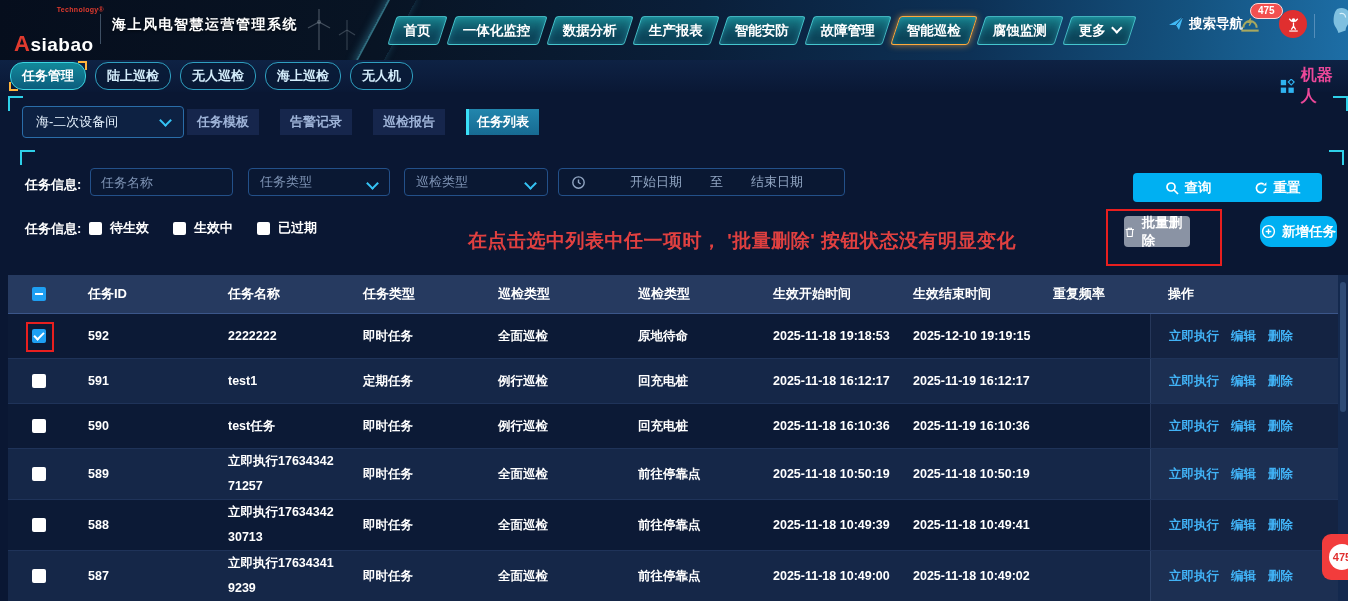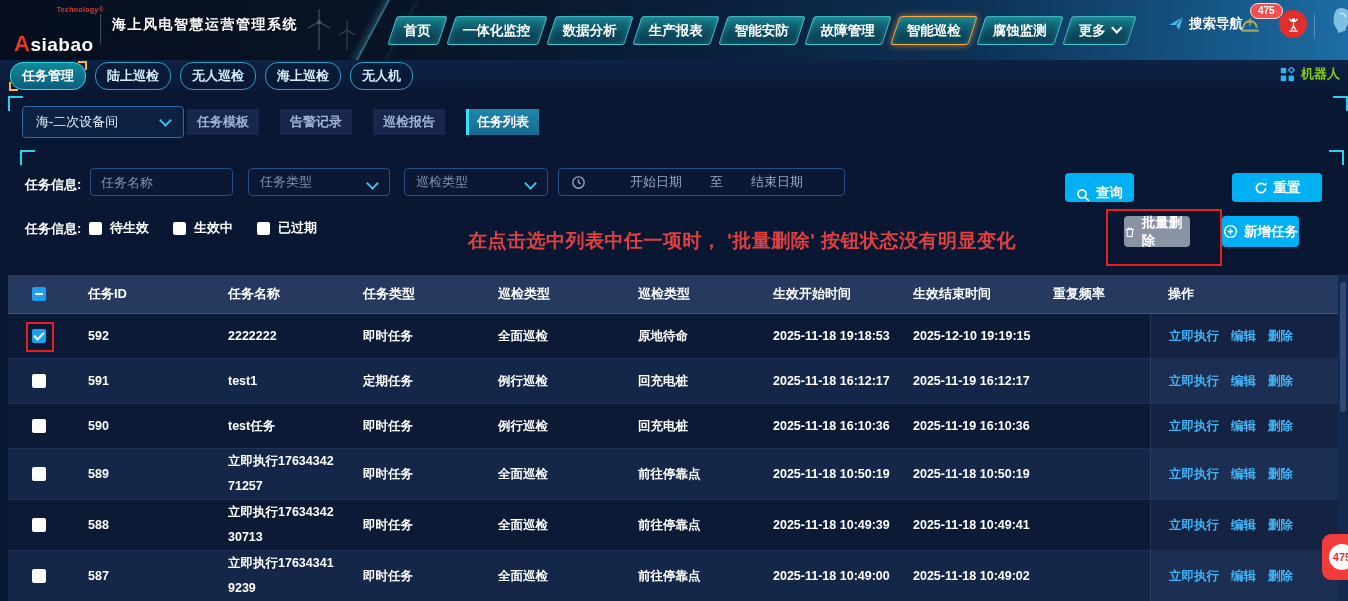--- a/index.html
+++ b/index.html
@@ -48,21 +48,21 @@
     background:linear-gradient(180deg,#0e2244 0%,#0a1835 100%);}
   .sub-tabs{position:absolute;left:10px;top:62px;display:flex;gap:9px;}
   .sub-tab{border:1px solid #2f9fc0;border-radius:13px;background:rgba(9,26,52,.7);color:#d5eefc;
     font-size:13px;font-weight:700;padding:4px 11px;cursor:pointer;position:relative;}
   .sub-tab.active{background:linear-gradient(180deg,#12899b,#0c5d7d);color:#fff;border-color:#3ad4e0;}
   .sub-tab.active::before{content:"";position:absolute;right:-2px;top:-2px;width:7px;height:7px;
     border-top:2px solid #ffb43c;border-right:2px solid #ffb43c;}
   .sub-tab.active::after{content:"";position:absolute;left:-2px;bottom:-2px;width:7px;height:7px;
     border-bottom:2px solid #ffb43c;border-left:2px solid #ffb43c;}
   .robot{position:absolute;left:1280px;top:65px;display:flex;align-items:center;gap:6px;cursor:pointer;}
-  .robot span{color:#84cc16;font-size:13px;font-weight:700;}
+  .robot span{color:#ec4899;font-size:16px;font-weight:700;}
 
   
   .corner{position:absolute;width:13px;height:13px;}
   .corner.tl{border-top:2px solid #2ed0e9;border-left:2px solid #2ed0e9;}
   .corner.tr{border-top:2px solid #2ed0e9;border-right:2px solid #2ed0e9;}
 
   
   .device-select{position:absolute;left:22px;top:106px;width:160px;height:30px;background:#0d2142;
     border:1px solid #2a6da8;border-radius:4px;display:flex;align-items:center;cursor:pointer;}
   .device-select .val{font-size:13px;color:#e8f4ff;margin-left:13px;}
@@ -268,21 +268,21 @@
       <svg width="15" height="15" viewBox="0 0 14 14">
           <circle cx="7" cy="7" r="5.3" fill="none" stroke="#93a7c4" stroke-width="1.3"></circle>
           <path d="M7 4.2V7l2 1.4" fill="none" stroke="#93a7c4" stroke-width="1.3"></path>
         </svg>
     </span>
     <span class="ds">开始日期</span>
     <span class="sep">至</span>
     <span class="de">结束日期</span>
   </div>
 
-  <div class="btn btn-cyan" style="left:1065px;top:173px;width:69px;align-items:flex-end;">
+  <div class="btn btn-cyan" style="left:1133px;top:173px;width:110px;">
     <svg width="14" height="14" viewBox="0 0 14 14">
       <circle cx="6" cy="6" r="4" fill="none" stroke="#fff" stroke-width="1.7"></circle>
         <path d="M9 9l4 4" stroke="#fff" stroke-width="1.7"></path>
     </svg>
     <span>查询</span>
   </div>
   <div class="btn btn-cyan" style="left:1232px;top:173px;width:90px;">
     <svg width="14" height="14" viewBox="0 0 14 14">
       <path d="M11.6 7A4.6 4.6 0 1 1 9.8 3.4" fill="none" stroke="#fff" stroke-width="1.7"></path>
       <path d="M12.4 1.2v3.2H9.2z" fill="#fff"></path>
@@ -309,21 +309,21 @@
 
   <div class="note-text">在点击选中列表中任一项时， '批量删除' 按钮状态没有明显变化</div>
 
   <div class="ann-rect" style="left:1106px;top:209px;width:112px;height:53px;"></div>
   <div class="btn btn-gray" style="left:1124px;top:216px;width:66px;height:31px;">
     <svg width="13" height="14" viewBox="0 0 14 14">
       <path d="M2 4h10M5 4V2.4h4V4M3.5 4l.6 8.4h5.8l.6-8.4" fill="none" stroke="#fff" stroke-width="1.3"></path>
     </svg>
     <span>批量删除</span>
   </div>
-  <div class="btn btn-cyan" style="left:1222px;top:216px;width:77px;height:31px;">
+  <div class="btn btn-cyan" style="left:1260px;top:216px;width:77px;height:31px;border-radius:11px;">
     <svg width="15" height="15" viewBox="0 0 16 16">
       <circle cx="8" cy="8" r="6.3" fill="none" stroke="#fff" stroke-width="1.5"></circle>
         <path d="M8 5v6M5 8h6" stroke="#fff" stroke-width="1.5"></path>
     </svg>
     <span>新增任务</span>
   </div>
 
   <div class="table">
     <div class="tgrid thead">
       <div class="cb-cell">

